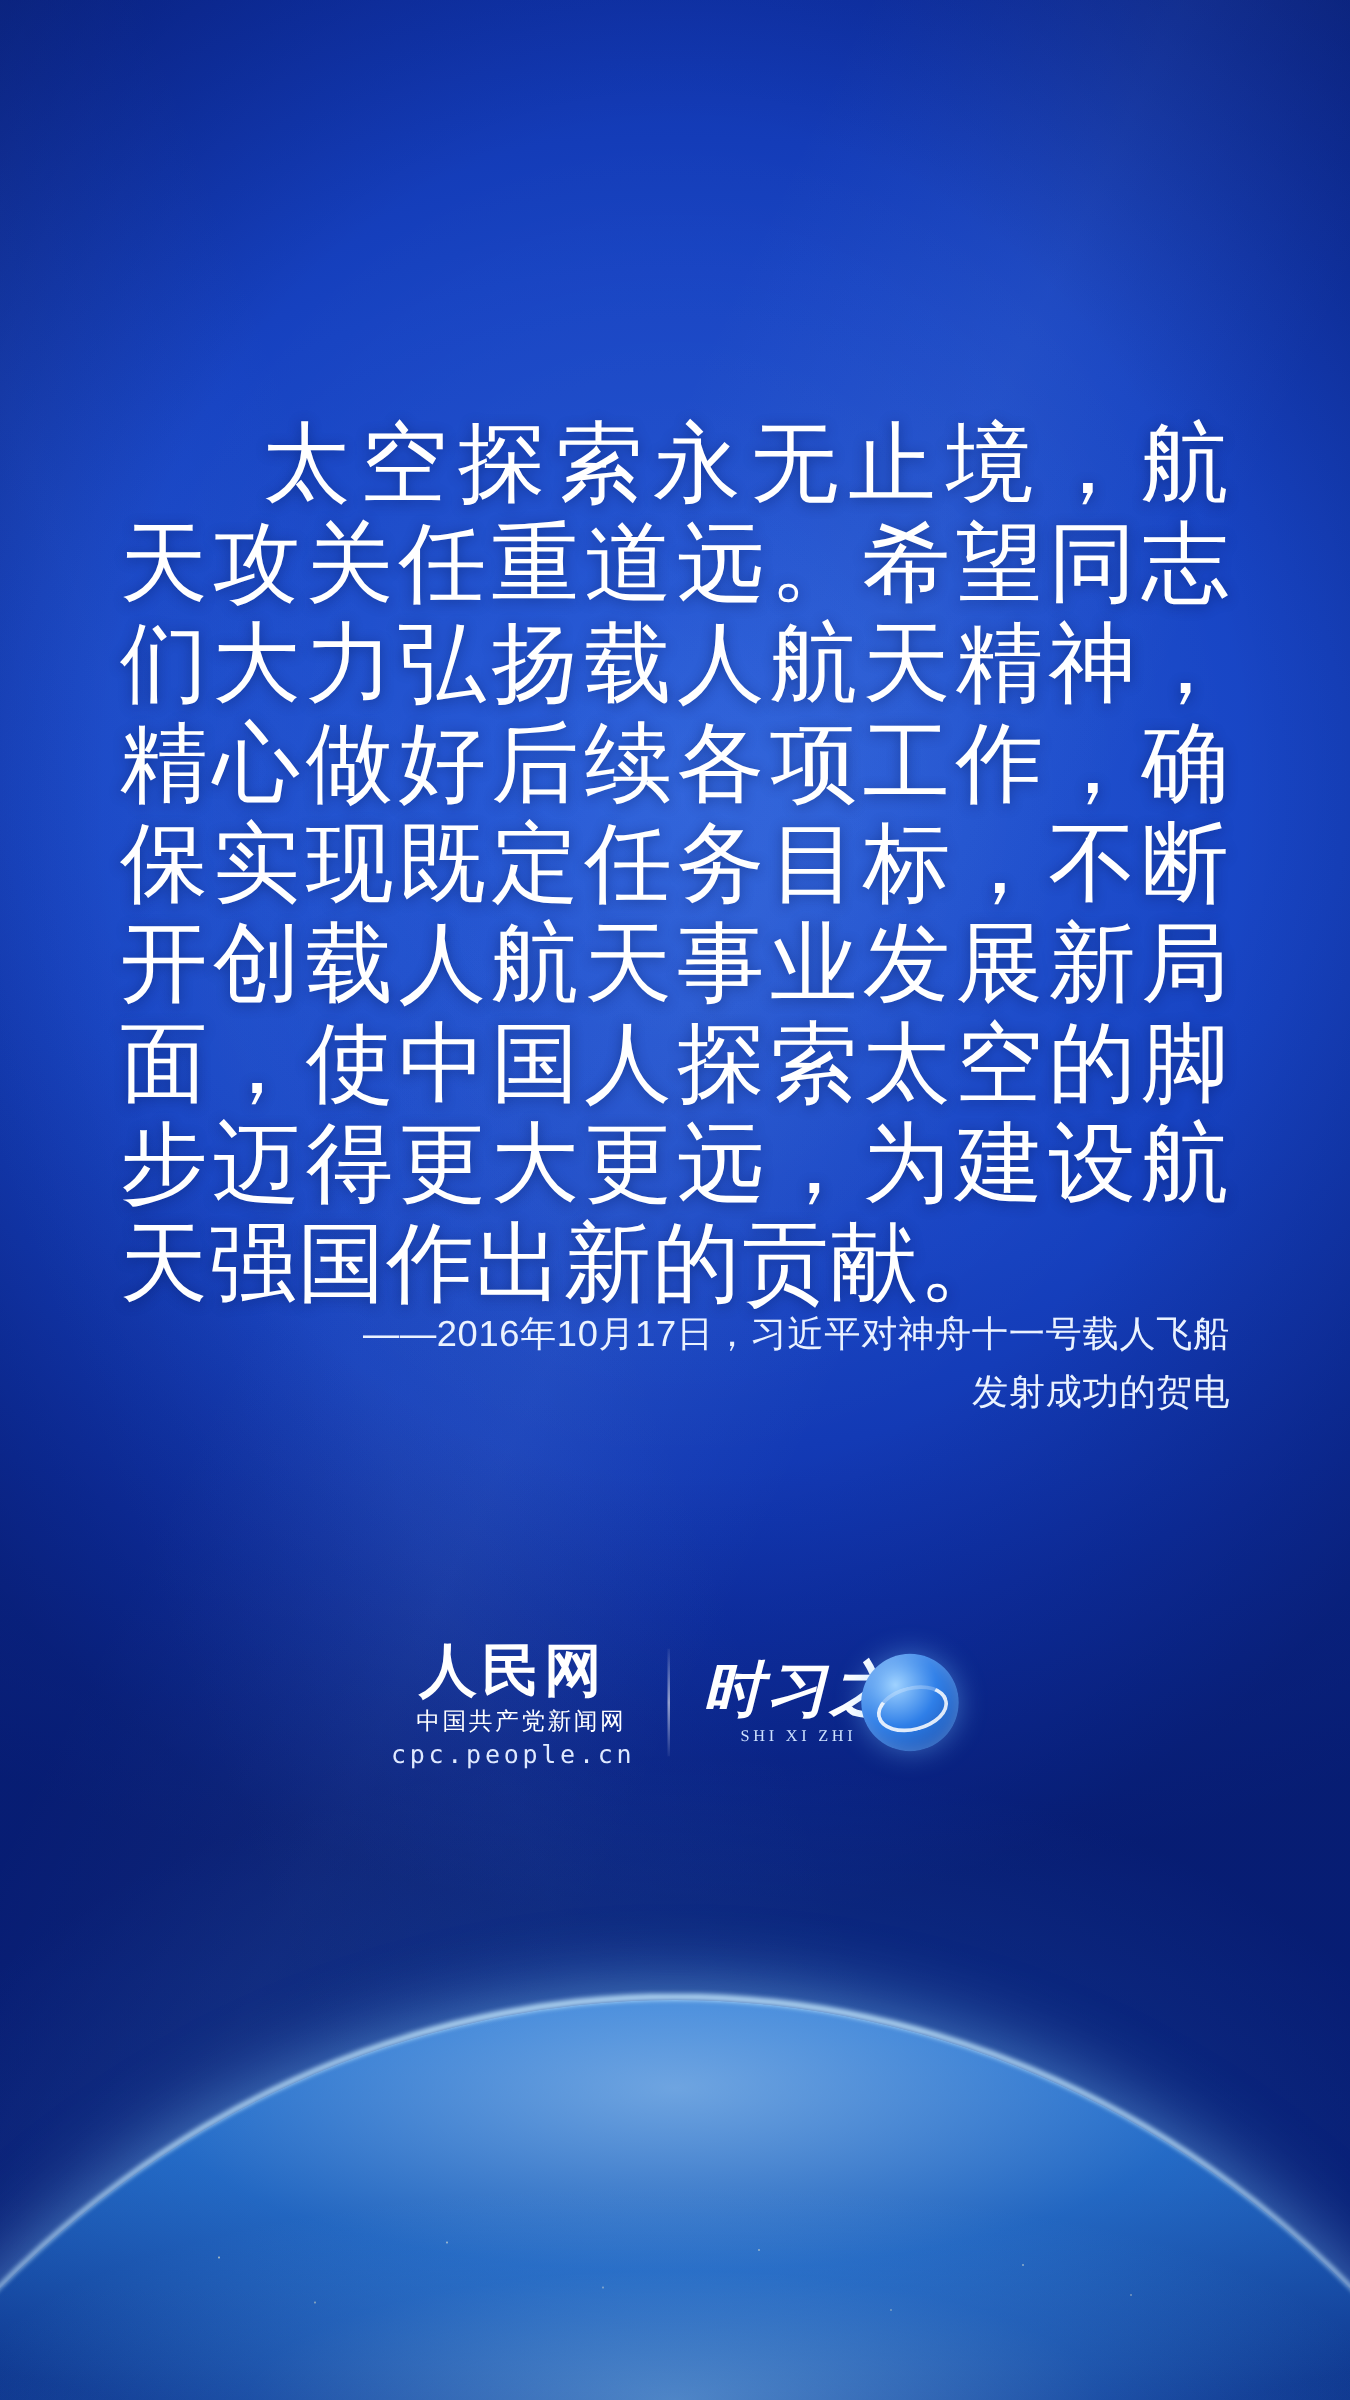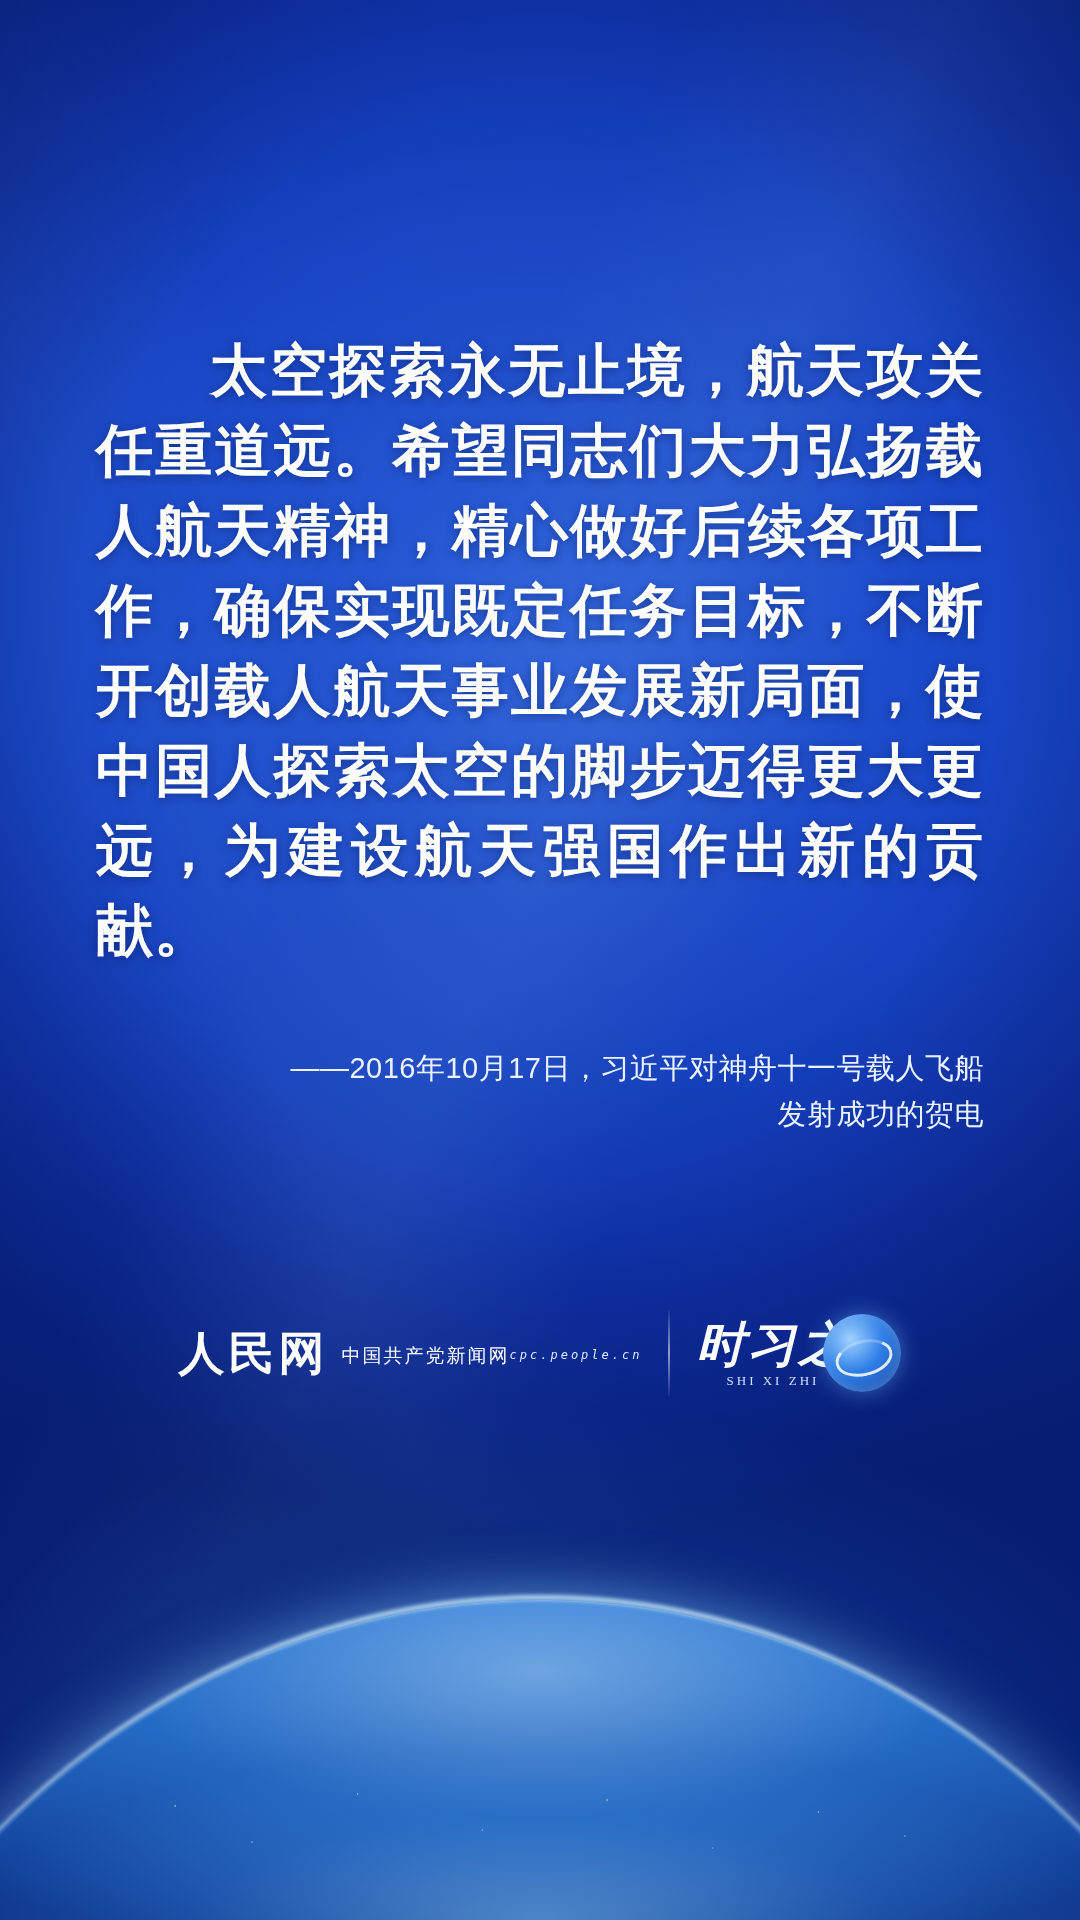--- a/index.html
+++ b/index.html
@@ -35,23 +35,23 @@
   }
 
   
   .quote {
     position: absolute;
     left: 96px;
     top: 330px;
     width: 888px;
     color: #ffffff;
     font-family: "DejaVu Serif", "Liberation Serif", serif;
-    font-size: 57px;
+    font-size: 70px;
     line-height: 80px;
-    font-weight: 700;
+    font-weight: 400;
     letter-spacing: 1px;
     text-align: justify;
     text-indent: 114px;
     text-shadow: 0 2px 10px rgba(0,20,80,0.45);
   }
 
   
   .attribution {
     position: absolute;
     left: 96px;
@@ -71,45 +71,45 @@
     left: 0;
     right: 0;
     top: 1310px;
     display: flex;
     align-items: center;
     justify-content: center;
     gap: 26px;
   }
   .people-logo {
     display: flex;
+    flex-direction: column;
     align-items: center;
     color: #ffffff;
   }
   .people-logo .cn {
     font-family: "DejaVu Serif", "Liberation Serif", serif;
     font-weight: 700;
     font-size: 46px;
     letter-spacing: 4px;
     line-height: 52px;
   }
   .people-logo .sub {
     font-size: 19px;
     letter-spacing: 2px;
     margin-top: 5px;
     line-height: 22px;
     margin-left: 13px;
   }
   .people-logo .url {
     font-family: "DejaVu Sans Mono", "Liberation Mono", monospace;
-    font-size: 12px;
+    font-size: 20px;
     letter-spacing: 3px;
     margin-top: 4px;
     line-height: 20px;
     color: #dfe9ff;
-    font-style: italic;
   }
   .divider {
     width: 2px;
     height: 86px;
     background: linear-gradient(180deg, rgba(255,255,255,0.05), rgba(255,255,255,0.55), rgba(255,255,255,0.05));
   }
   .shixizhi {
     display: flex;
     align-items: center;
     gap: 10px;

